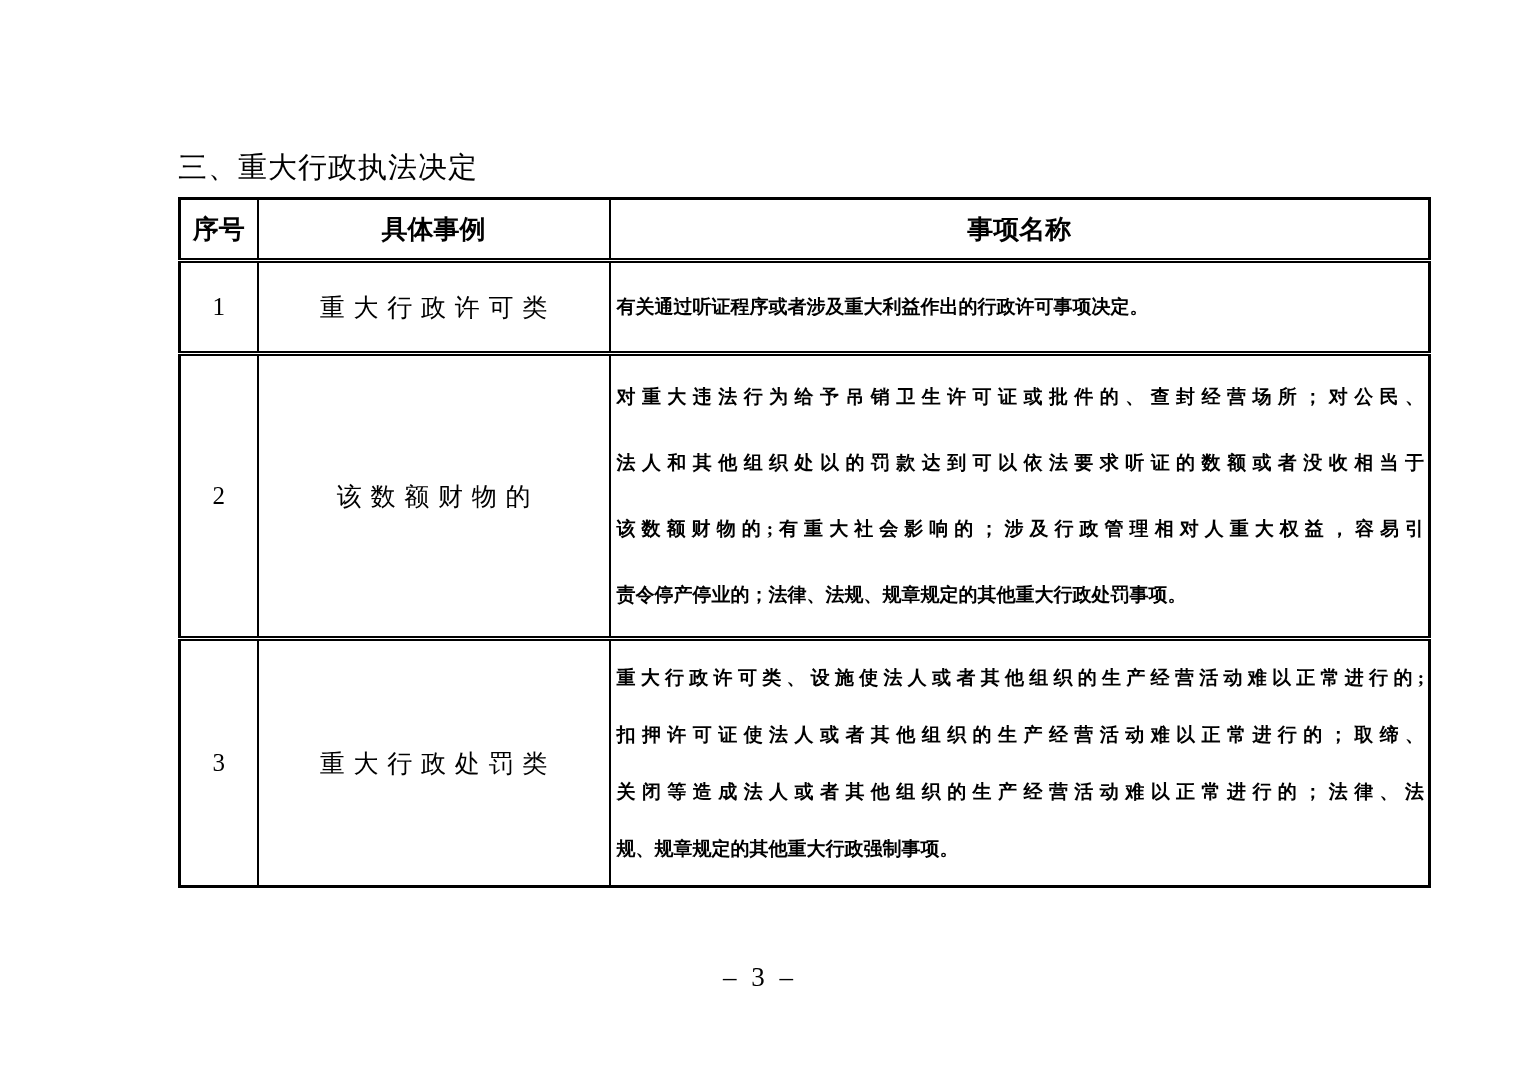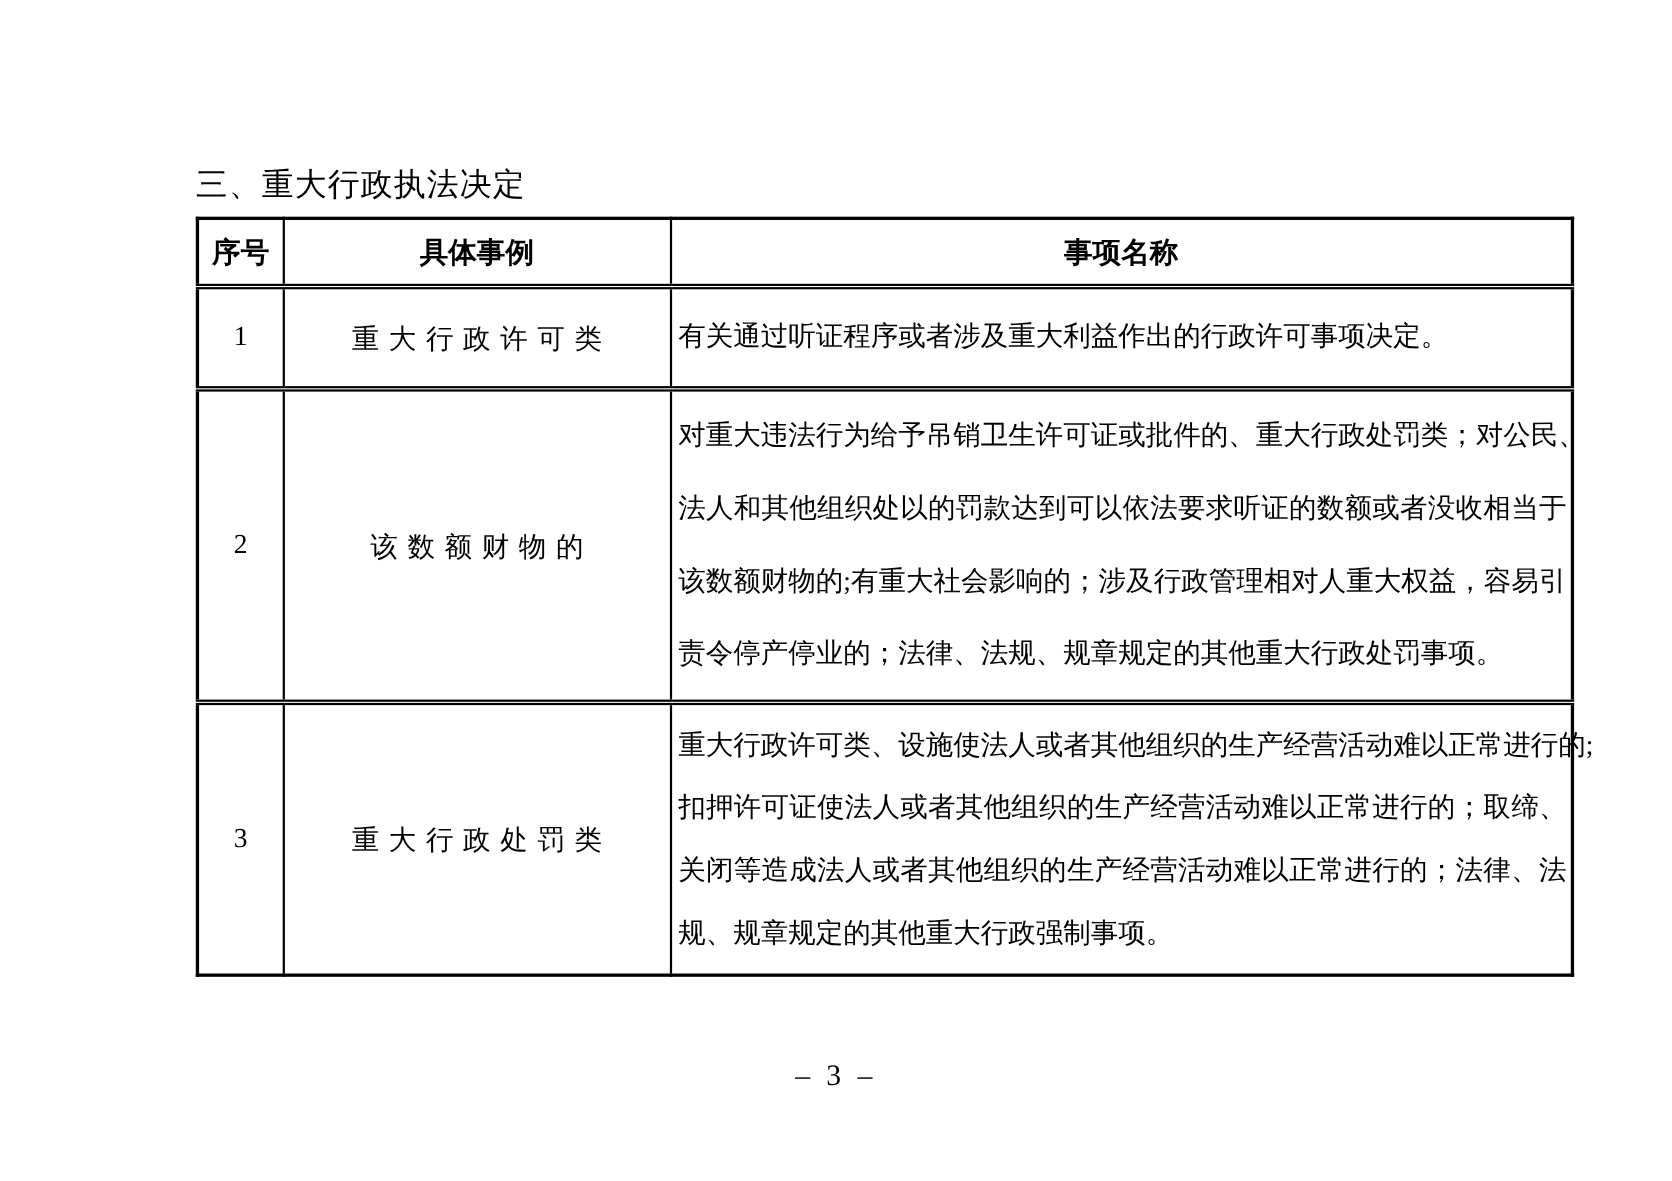--- a/index.html
+++ b/index.html
@@ -54,21 +54,22 @@
   }
   .name-cell {
     font-size: 25px;
     text-align: center;
     letter-spacing: 0.35em;
     text-indent: 0.35em;
     font-family: Liberation Serif, serif;
   }
   .example-cell {
     padding: 8px 4px 8px 6px !important;
-    font-size: 25px;
+    font-size: 19px;
+    font-weight: bold;
   }
   .example-line {
     text-align: justify;
     text-align-last: justify;
     white-space: nowrap;
   }
   .example-line.last {
     text-align-last: left;
   }
   tr.r1 .example-line { line-height: 40px; text-align-last: left; white-space: normal; }
@@ -109,21 +110,21 @@
         <td class="name-cell">重大行政许可类</td>
         <td class="example-cell">
           <div class="example-line last">有关通过听证程序或者涉及重大利益作出的行政许可事项决定。</div>
         </td>
       </tr>
 
       <tr class="r2">
         <td class="num-cell">2</td>
         <td class="name-cell">该数额财物的</td>
         <td class="example-cell">
-          <div class="example-line">对重大违法行为给予吊销卫生许可证或批件的、重大行政处罚类；对公民、</div>
+          <div class="example-line">对重大违法行为给予吊销卫生许可证或批件的、查封经营场所；对公民、</div>
           <div class="example-line">法人和其他组织处以的罚款达到可以依法要求听证的数额或者没收相当于</div>
           <div class="example-line">该数额财物的;有重大社会影响的；涉及行政管理相对人重大权益，容易引</div>
           <div class="example-line last">责令停产停业的；法律、法规、规章规定的其他重大行政处罚事项。</div>
         </td>
       </tr>
 
       <tr class="r3">
         <td class="num-cell">3</td>
         <td class="name-cell">重大行政处罚类</td>
         <td class="example-cell">

